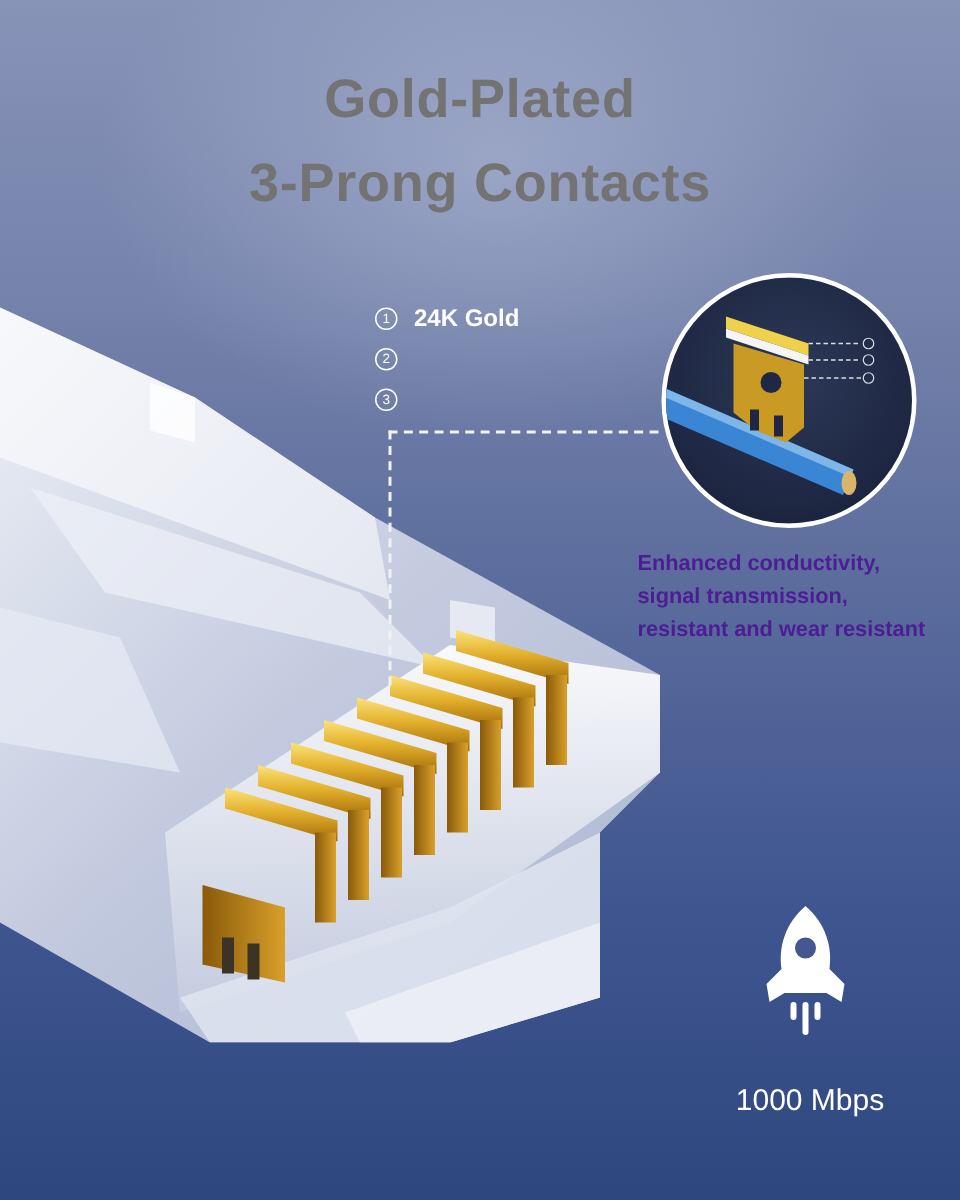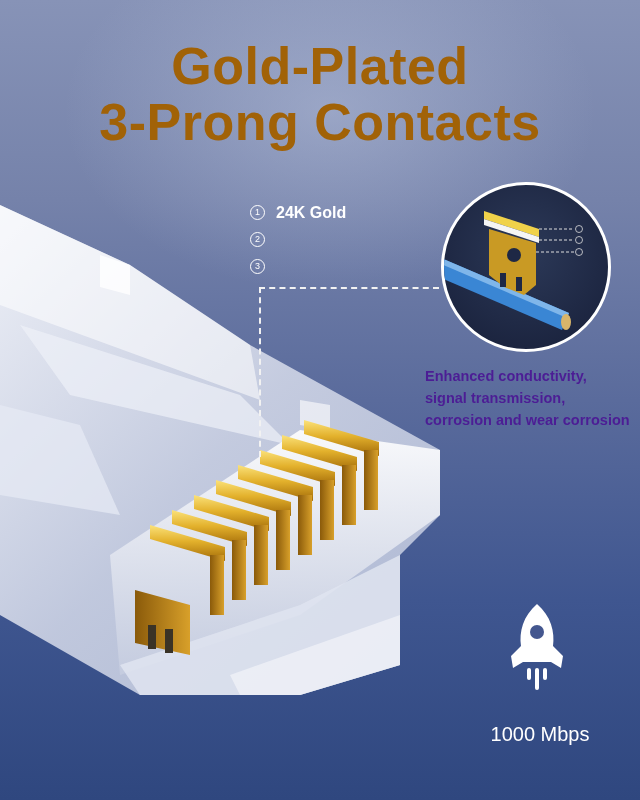--- a/index.html
+++ b/index.html
@@ -7,21 +7,21 @@
       width: 640px; height: 800px; overflow: hidden; position: relative;
       font-family: "Liberation Sans", "DejaVu Sans", sans-serif;
       background: linear-gradient(180deg, #8793b7 0%, #7582aa 25%, #5a6b9c 50%, #3f5690 75%, #2f477f 100%);
     }
     .bg-glow {
       position: absolute; left: 0; top: 0; width: 640px; height: 800px;
       background: radial-gradient(ellipse 380px 260px at 330px 110px, rgba(190,200,225,0.45), rgba(190,200,225,0) 70%);
     }
     .title {
       position: absolute; left: 0; top: 38px; width: 640px; text-align: center;
-      color: #a16207; font-weight: 700; font-size: 52px; line-height: 56px;
+      color: #737373; font-weight: 700; font-size: 36px; line-height: 56px;
       letter-spacing: 0.5px;
     }
     .title div { display: block; }
 
     .layers { position: absolute; left: 250px; top: 199px; color: #ffffff; font-size: 16px; font-weight: 700; }
     .layer { height: 27px; line-height: 24px; display: flex; align-items: center; }
     .layer .num {
       display: inline-block; width: 13px; height: 13px; border: 1.3px solid #fff; border-radius: 50%;
       font-size: 9px; line-height: 13px; text-align: center; margin-right: 11px; font-weight: 400;
     }
@@ -164,21 +164,21 @@
     <line x1="92" y1="67" x2="130" y2="67" stroke="#ddd" stroke-width="1" stroke-dasharray="3,2"></line>
     <circle cx="135" cy="44" r="3.5" fill="none" stroke="#ddd" stroke-width="0.8"></circle>
     <circle cx="135" cy="55" r="3.5" fill="none" stroke="#ddd" stroke-width="0.8"></circle>
     <circle cx="135" cy="67" r="3.5" fill="none" stroke="#ddd" stroke-width="0.8"></circle>
   </svg>
 </div>
 
 <div class="desc">
   <div>Enhanced conductivity,</div>
   <div>signal transmission,</div>
-  <div>corrosion and wear corrosion</div>
+  <div>resistant and wear resistant</div>
 </div>
 
 <svg class="rocket" viewBox="0 0 68 90" width="68" height="90">
   <path d="M34 2 C48 14 52 30 50 44 L60 54 L58 66 L48 60 L20 60 L10 66 L8 54 L18 44 C16 30 20 14 34 2 Z" fill="#ffffff"></path>
   <circle cx="34" cy="30" r="7" fill="#44578f"></circle>
   <rect x="24" y="66" width="4" height="12" rx="2" fill="#ffffff"></rect>
   <rect x="32" y="66" width="4" height="22" rx="2" fill="#ffffff"></rect>
   <rect x="40" y="66" width="4" height="12" rx="2" fill="#ffffff"></rect>
 </svg>
 

